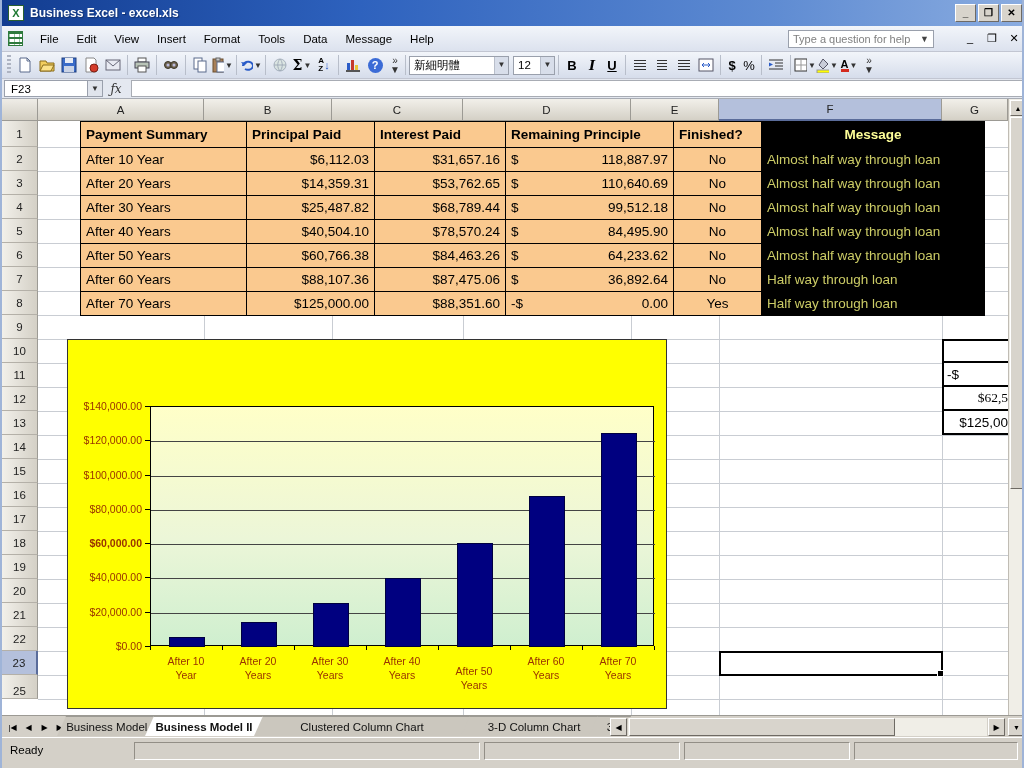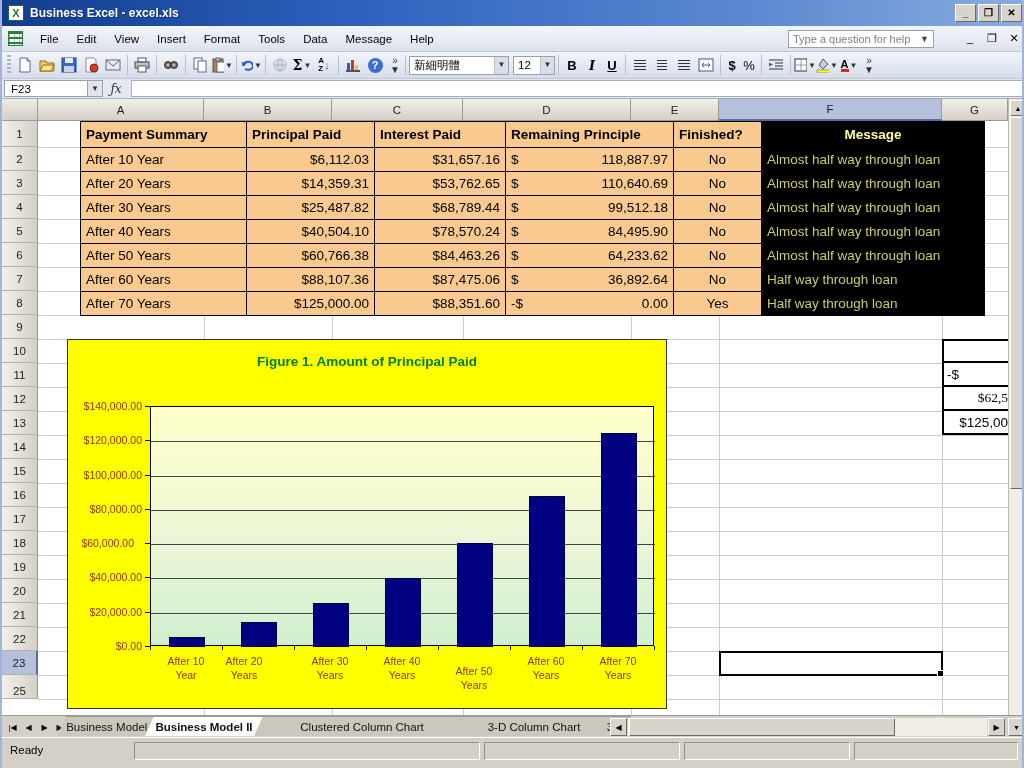--- a/index.html
+++ b/index.html
@@ -476,21 +476,20 @@
         </div>
       </div>
     <div id="gcells">
         <div class="abs gcell" style="top: 240px; border-top: 2px solid rgb(0, 0, 0); padding-left: 3px;"></div>
         <div class="abs gcell" style="top: 264px; justify-content: flex-start; padding-left: 3px;">-$</div>
         <div class="abs gcell" style="top: 288px; justify-content: flex-end; padding-left: 3px; font-family: Liberation Serif, serif;">$62,5</div>
         <div class="abs gcell" style="top: 312px; justify-content: flex-end; padding-left: 3px;">$125,00</div>
       </div>
     <div id="chart-mount">
         <div class="abs chart" style="background: rgb(255, 255, 0);">
-          <div class="abs chart-title" style="color: rgb(0, 128, 0);">Figure 1. Amount of Principal Paid</div>
           <div class="abs plot" style="background: linear-gradient(rgb(255, 255, 200), rgb(236, 246, 216) 55%, rgb(207, 239, 207));">
             <div class="abs plot-gl" style="top: 205.714px;"></div>
             <div class="abs plot-gl" style="top: 171.429px;"></div>
             <div class="abs plot-gl" style="top: 137.143px;"></div>
             <div class="abs plot-gl" style="top: 102.857px;"></div>
             <div class="abs plot-gl" style="top: 68.5714px;"></div>
             <div class="abs plot-gl" style="top: 34.2857px;"></div>
             <div class="abs bar" style="left: 18px; top: 230px; width: 36px; height: 10px; background: rgb(0, 0, 128);"></div>
             <div class="abs bar" style="left: 90px; top: 215px; width: 36px; height: 25px; background: rgb(0, 0, 128);"></div>
             <div class="abs bar" style="left: 162px; top: 196px; width: 36px; height: 44px; background: rgb(0, 0, 128);"></div>
@@ -498,41 +497,41 @@
             <div class="abs bar" style="left: 306px; top: 136px; width: 36px; height: 104px; background: rgb(0, 0, 128);"></div>
             <div class="abs bar" style="left: 378px; top: 89px; width: 36px; height: 151px; background: rgb(0, 0, 128);"></div>
             <div class="abs bar" style="left: 450px; top: 26px; width: 36px; height: 214px; background: rgb(0, 0, 128);"></div>
           </div>
           <div class="abs ytick" style="left: 0px; top: 300px; width: 74px; color: rgb(153, 51, 0);">$0.00</div>
           <div class="abs ytickmark" style="left: 77px; top: 306px;"></div>
           <div class="abs ytick" style="left: 0px; top: 265.714px; width: 74px; color: rgb(153, 51, 0);">$20,000.00</div>
           <div class="abs ytickmark" style="left: 77px; top: 271.714px;"></div>
           <div class="abs ytick" style="left: 0px; top: 231.429px; width: 74px; color: rgb(153, 51, 0);">$40,000.00</div>
           <div class="abs ytickmark" style="left: 77px; top: 237.429px;"></div>
-          <div class="abs ytick" style="left: 0px; top: 197.143px; width: 66px; color: rgb(153, 51, 0);">$60,000.00</div>
+          <div class="abs ytick" style="left: 0px; top: 197.143px; width: 74px; color: rgb(153, 51, 0); font-weight: bold;">$60,000.00</div>
           <div class="abs ytickmark" style="left: 77px; top: 203.143px;"></div>
           <div class="abs ytick" style="left: 0px; top: 162.857px; width: 74px; color: rgb(153, 51, 0);">$80,000.00</div>
           <div class="abs ytickmark" style="left: 77px; top: 168.857px;"></div>
           <div class="abs ytick" style="left: 0px; top: 128.571px; width: 74px; color: rgb(153, 51, 0);">$100,000.00</div>
           <div class="abs ytickmark" style="left: 77px; top: 134.571px;"></div>
           <div class="abs ytick" style="left: 0px; top: 94.2857px; width: 74px; color: rgb(153, 51, 0);">$120,000.00</div>
           <div class="abs ytickmark" style="left: 77px; top: 100.286px;"></div>
           <div class="abs ytick" style="left: 0px; top: 60px; width: 74px; color: rgb(153, 51, 0);">$140,000.00</div>
           <div class="abs ytickmark" style="left: 77px; top: 66px;"></div>
           <div class="abs xtickmark" style="left: 82px; top: 306px;"></div>
           <div class="abs xtickmark" style="left: 154px; top: 306px;"></div>
           <div class="abs xtickmark" style="left: 226px; top: 306px;"></div>
           <div class="abs xtickmark" style="left: 298px; top: 306px;"></div>
           <div class="abs xtickmark" style="left: 370px; top: 306px;"></div>
           <div class="abs xtickmark" style="left: 442px; top: 306px;"></div>
           <div class="abs xtickmark" style="left: 514px; top: 306px;"></div>
           <div class="abs xtickmark" style="left: 586px; top: 306px;"></div>
           <div class="abs xlab" style="left: 82px; top: 314px; width: 72px; color: rgb(153, 51, 0);">After 10
 Year</div>
-          <div class="abs xlab" style="left: 140px; top: 314px; width: 72px; color: rgb(153, 51, 0); text-align: center;">After 20
+          <div class="abs xlab" style="left: 154px; top: 314px; width: 72px; color: rgb(153, 51, 0); text-align: center;">After 20
 Years</div>
           <div class="abs xlab" style="left: 226px; top: 314px; width: 72px; color: rgb(153, 51, 0);">After 30
 Years</div>
           <div class="abs xlab" style="left: 298px; top: 314px; width: 72px; color: rgb(153, 51, 0);">After 40
 Years</div>
           <div class="abs xlab" style="left: 370px; top: 314px; width: 72px; color: rgb(153, 51, 0); margin-top: 10px;">After 50
 Years</div>
           <div class="abs xlab" style="left: 442px; top: 314px; width: 72px; color: rgb(153, 51, 0);">After 60
 Years</div>
           <div class="abs xlab" style="left: 514px; top: 314px; width: 72px; color: rgb(153, 51, 0);">After 70

